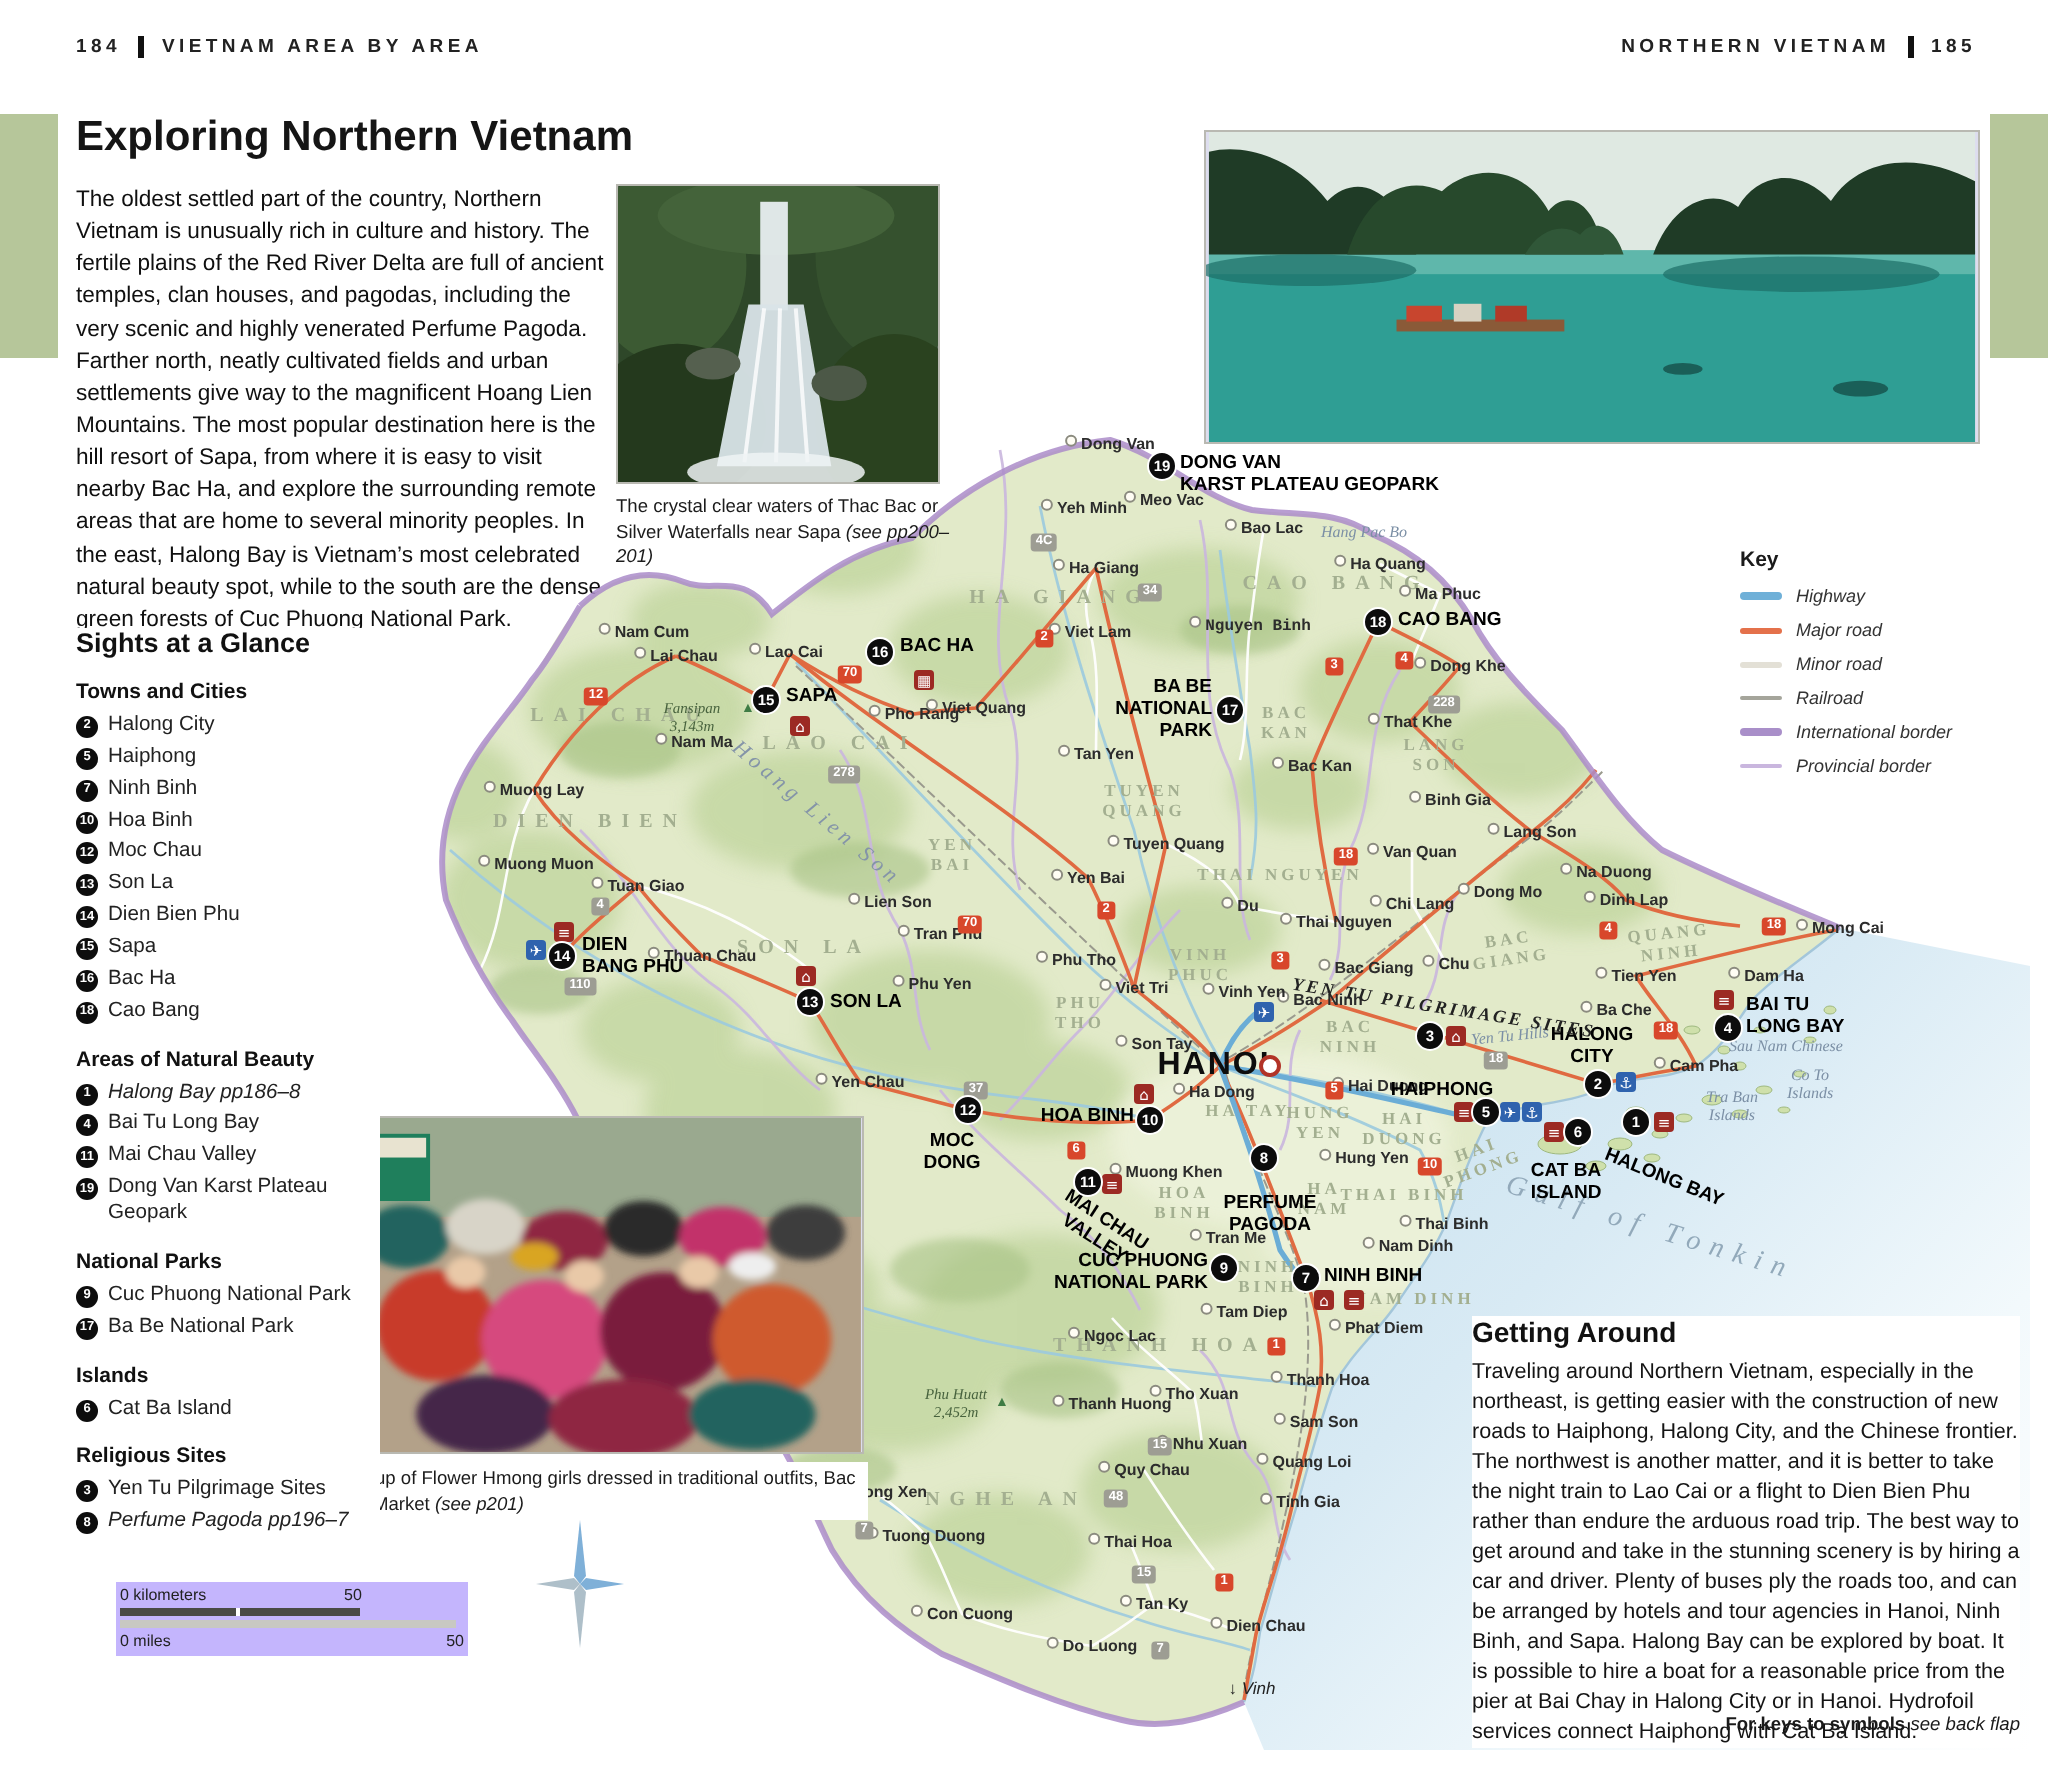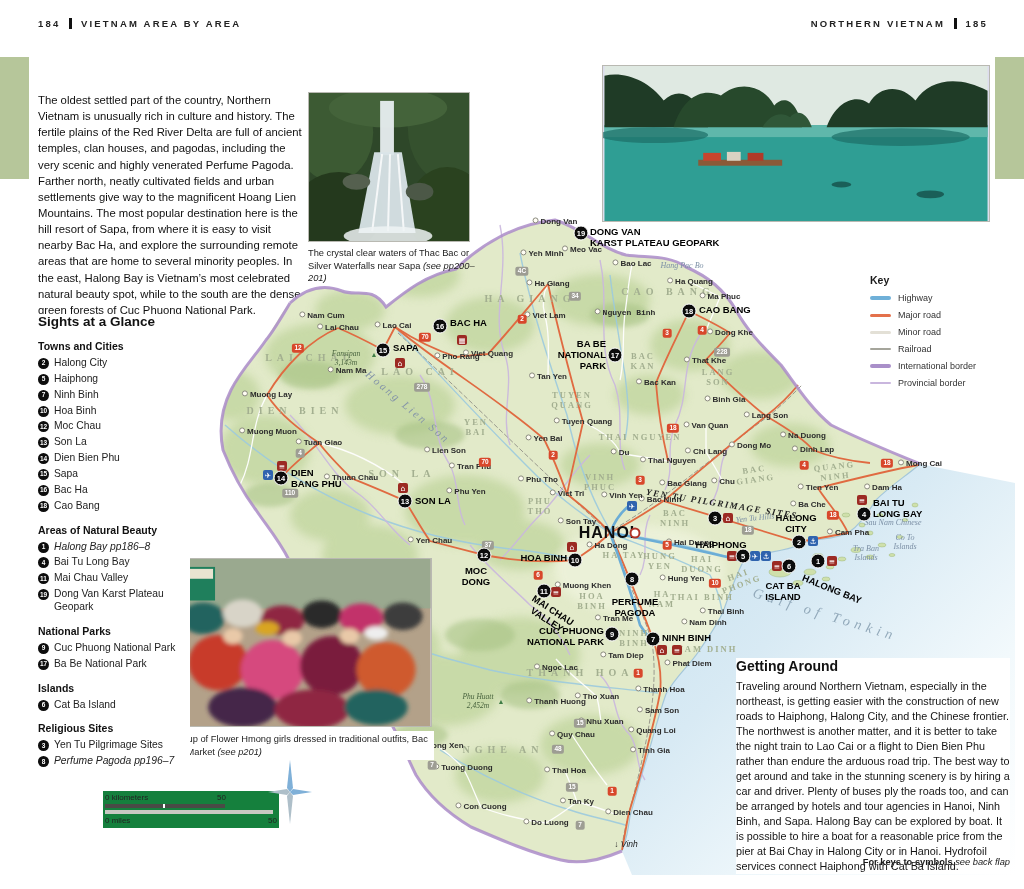--- a/index.html
+++ b/index.html
@@ -25,31 +25,31 @@
          font-size:6.5px;font-weight:bold;display:inline-flex;align-items:center;justify-content:center;margin:1px 5px 0 0;}
   .s-label.it{font-style:italic;}
   
   .photo{position:absolute;border:1px solid #b9b9b2;box-sizing:border-box;z-index:5;background:#dde;}
   .photo svg{display:block;}
   .cap{position:absolute;font-size:9.3px;line-height:1.35;color:#1c1c1c;z-index:6;}
   .cap .ref{font-style:italic;}
   
   .keybox{position:absolute;left:866px;top:272px;width:150px;background:#fff;z-index:6;padding:2px 0 4px 4px;}
   .keybox h3{margin:0 0 7px 0;font-size:10.5px;font-weight:bold;}
-  .k-item{display:flex;align-items:center;margin:7px 0;}
+  .k-item{display:flex;align-items:center;margin:7px 0;font-style:italic;}
   .k-swatch{display:inline-block;width:21px;border-radius:2px;margin-right:7px;}
   .k-label{font-size:9px;color:#333;}
   
   .getting{position:absolute;left:736px;top:658px;width:274px;background:#fff;z-index:6;}
   .getting h2{margin:0 0 5px 0;font-size:14px;font-weight:bold;color:#111;}
   .getting p{margin:0;font-size:10.8px;line-height:1.39;color:#141414;}
   .footer-note{position:absolute;left:736px;top:857px;width:274px;text-align:right;font-size:9.3px;z-index:6;}
   .footer-note .b{font-weight:bold;} .footer-note .i{font-style:italic;}
   
-  .scale{position:absolute;left:58px;top:791px;width:172px;font-size:8px;color:#222;z-index:6;background:#15803d;padding:2px;margin-left:45px;}
+  .scale{position:absolute;left:58px;top:791px;width:172px;font-size:8px;color:#222;z-index:6;background:#c4b5fd;padding:2px;}
   .scale .row{position:relative;height:10px;}
   .scale .v50k{position:absolute;left:112px;top:0;}
   .scale .bar1{position:relative;height:4px;width:120px;background:#4a4a46;margin:1px 0 2px 0;}
   .scale .bar1 i{position:absolute;left:58px;top:0;width:2px;height:4px;background:#fff;}
   .scale .bar2{height:4px;width:168px;background:#c8c8c2;margin-bottom:2px;}
   .scale .v50m{position:absolute;right:0;top:0;}
   
   .compass{position:absolute;left:268px;top:760px;z-index:6;}
   
   .map{position:absolute;left:170px;top:215px;width:845px;height:660px;z-index:1;}
@@ -486,20 +486,21 @@
         <span class="m-shield sh-g" style="left: 410px; top: 508px;">15</span>
         <span class="m-shield sh-g" style="left: 388px; top: 534px;">48</span>
         <span class="m-shield sh-g" style="left: 262px; top: 550px;">7</span>
         <span class="m-shield sh-g" style="left: 410px; top: 610px;">7</span>
         <span class="m-shield sh-g" style="left: 402px; top: 572px;">15</span>
         <span class="m-shield sh-g" style="left: 120px; top: 278px;">110</span>
         <span class="m-shield sh-g" style="left: 578px; top: 315px;">18</span>
       </div>
   </div>
 
+  <div class="title">Exploring Northern Vietnam</div>
   <div class="intro">The oldest settled part of the country, Northern Vietnam is unusually rich in culture and history. The fertile plains of the Red River Delta are full of ancient temples, clan houses, and pagodas, including the very scenic and highly venerated Perfume Pagoda. Farther north, neatly cultivated fields and urban settlements give way to the magnificent Hoang Lien Mountains. The most popular destination here is the hill resort of Sapa, from where it is easy to visit nearby Bac Ha, and explore the surrounding remote areas that are home to several minority peoples. In the east, Halong Bay is Vietnam’s most celebrated natural beauty spot, while to the south are the dense green forests of Cuc Phuong National Park.</div>
 
   <div class="photo" style="left:308px;top:92px;width:162px;height:150px;">
     <svg viewBox="0 0 162 150" width="160" height="148">
       <rect width="162" height="150" fill="#2e4729"></rect>
       <ellipse cx="25" cy="40" rx="40" ry="50" fill="#3c5a33"></ellipse>
       <ellipse cx="140" cy="35" rx="40" ry="55" fill="#35512e"></ellipse>
       <ellipse cx="30" cy="120" rx="45" ry="40" fill="#24391d"></ellipse>
       <ellipse cx="140" cy="120" rx="40" ry="45" fill="#2a421f"></ellipse>
       <ellipse cx="80" cy="15" rx="60" ry="20" fill="#44633a"></ellipse>

